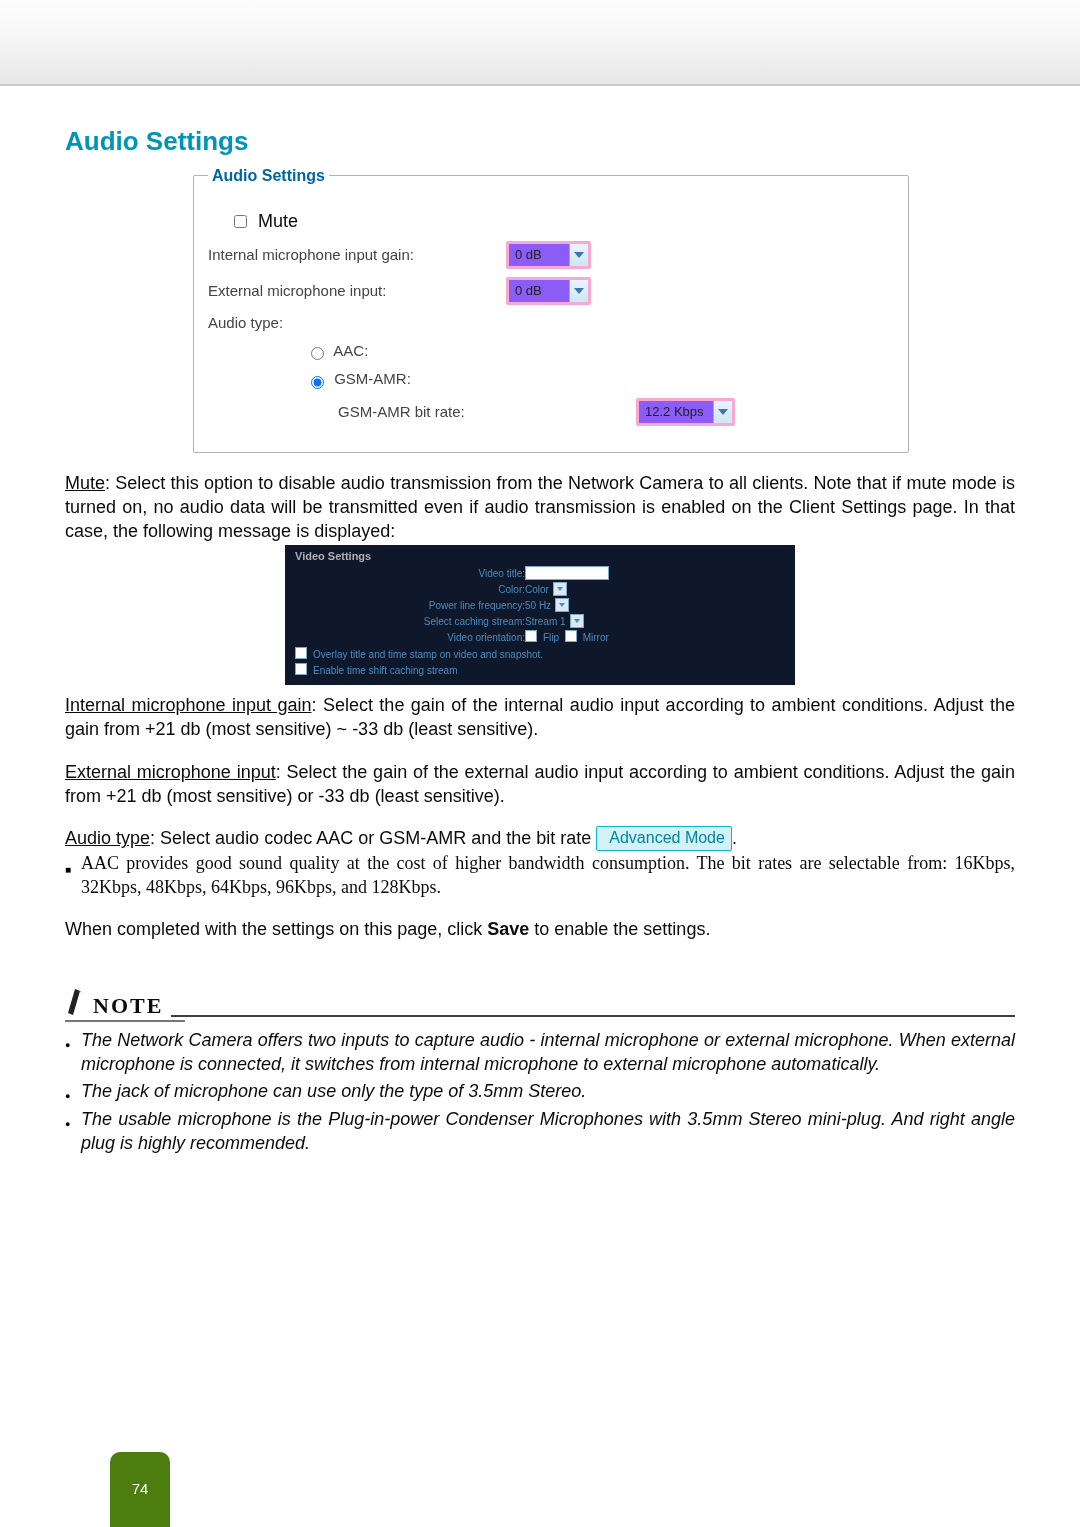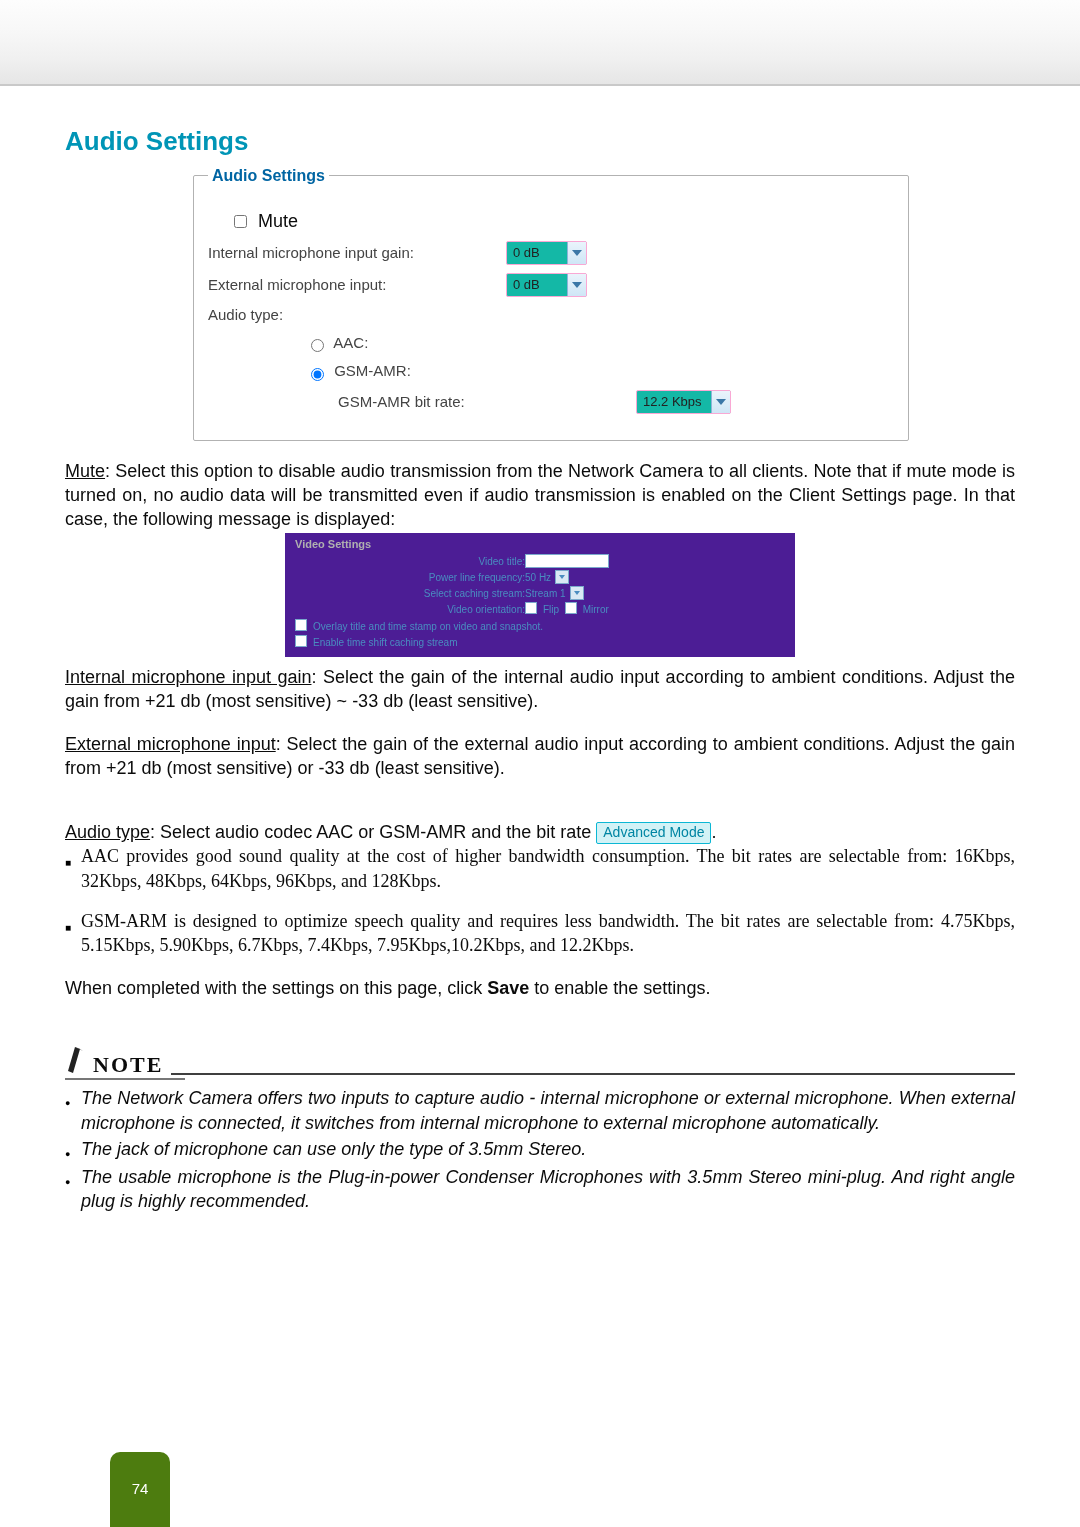--- a/index.html
+++ b/index.html
@@ -56,22 +56,22 @@
   .plabel {
     flex: 0 0 298px;
     color: #444;
     font-size: 15px;
   }
   .indent1 { margin-left: 22px; }
   .indent2 { margin-left: 98px; }
   .sel {
     display: inline-flex;
     align-items: center;
-    border: 1px solid #f9a8d4;
-    background: #14b8a6;
+    border: 3px solid #f9a8d4;
+    background: #8b5cf6;
     height: 22px;
     border-radius: 2px;
   }
   .sel .val {
     padding: 0 6px;
     font-size: 13px;
     color: #222;
     min-width: 48px;
   }
   .sel .chev {
@@ -93,32 +93,31 @@
   p.body {
     margin: 6px 0 0 0;
     text-align: justify;
   }
   .u { text-decoration: underline; }
   .badge {
     display: inline-block;
     border: 1px solid #0bb7d4;
     background: #d2f2f6;
     color: #0085a3;
-    font-size: 14px;
-    padding: 0 6px 1px 6px;
+    font-size: 16px;
+    padding: 0 6px 1px 12px;
     border-radius: 2px;
     vertical-align: 1px;
-    margin-top: 24px;
   }
   .bold { font-weight: bold; }
   
   .video-snip {
     margin: 1px auto 8px auto;
     width: 490px;
-    background: #4c1d95;
+    background: #0f172a;
     padding: 4px 10px 6px 10px;
     font-size: 10px;
     color: #4a8cc0;
   }
   .video-snip .vh {
     color: #b0b0b0;
     font-weight: bold;
     margin-bottom: 2px;
     font-size: 11px;
   }
@@ -274,20 +273,31 @@
   </p>
 
   <div class="video-snip">
     <div class="vh">Video Settings</div>
 
     <div class="vrow">
       <div class="vlab">Video title:</div>
       <div class="vinput"></div>
     </div>
     <div class="vrow">
+      <div class="vlab">Color:</div>
+      <span class="vs-select">
+        <span class="vval">Color</span>
+        <span class="vsbtn">
+              <svg width="6" height="4" viewBox="0 0 6 4">
+                <path d="M0 0 L3 4 L6 0 Z" fill="#4a8cc0"></path>
+              </svg>
+            </span>
+      </span>
+    </div>
+    <div class="vrow">
       <div class="vlab">Power line frequency:</div>
       <span class="vs-select">
         <span class="vval">50 Hz</span>
         <span class="vsbtn">
               <svg width="6" height="4" viewBox="0 0 6 4">
                 <path d="M0 0 L3 4 L6 0 Z" fill="#4a8cc0"></path>
               </svg>
             </span>
       </span>
     </div>
@@ -326,24 +336,20 @@
 
   <p class="body" style="margin-top:18px;">
     <span class="u">Audio type</span><span>: Select audio codec AAC or GSM-AMR and the bit rate </span><span class="badge">Advanced Mode</span><span>.</span>
   </p>
 
   <div class="sq-list">
     <div class="sq-item">
       <div class="bullet"></div>
       <div class="txt">AAC provides good sound quality at the cost of higher bandwidth consumption. The bit rates are selectable from: 16Kbps, 32Kbps, 48Kbps, 64Kbps, 96Kbps, and 128Kbps.</div>
     </div>
-    <div class="sq-item" style="margin-top:16px;">
-      <div class="bullet"></div>
-      <div class="txt">GSM-ARM is designed to optimize speech quality and requires less bandwidth. The bit rates are selectable from: 4.75Kbps, 5.15Kbps, 5.90Kbps, 6.7Kbps, 7.4Kbps, 7.95Kbps,10.2Kbps, and 12.2Kbps.</div>
-    </div>
   </div>
 
   <p class="body" style="margin-top:18px;">
     <span>When completed with the settings on this page, click </span><span class="bold">Save</span><span> to enable the settings.</span>
   </p>
 
   <div class="note-head">
     <span class="note-icon">
       <svg width="22" height="28" viewBox="0 0 22 28">
         <path d="M3 26 L10 2 L15 4 L8 28 Z" fill="#222"></path>

